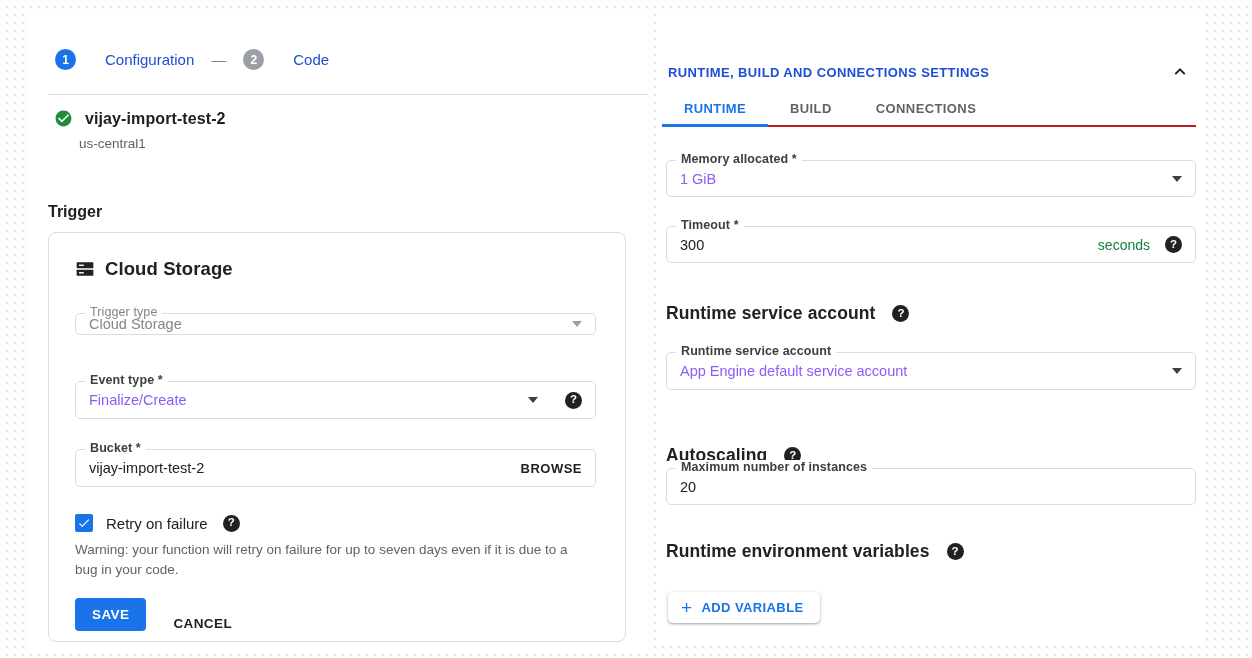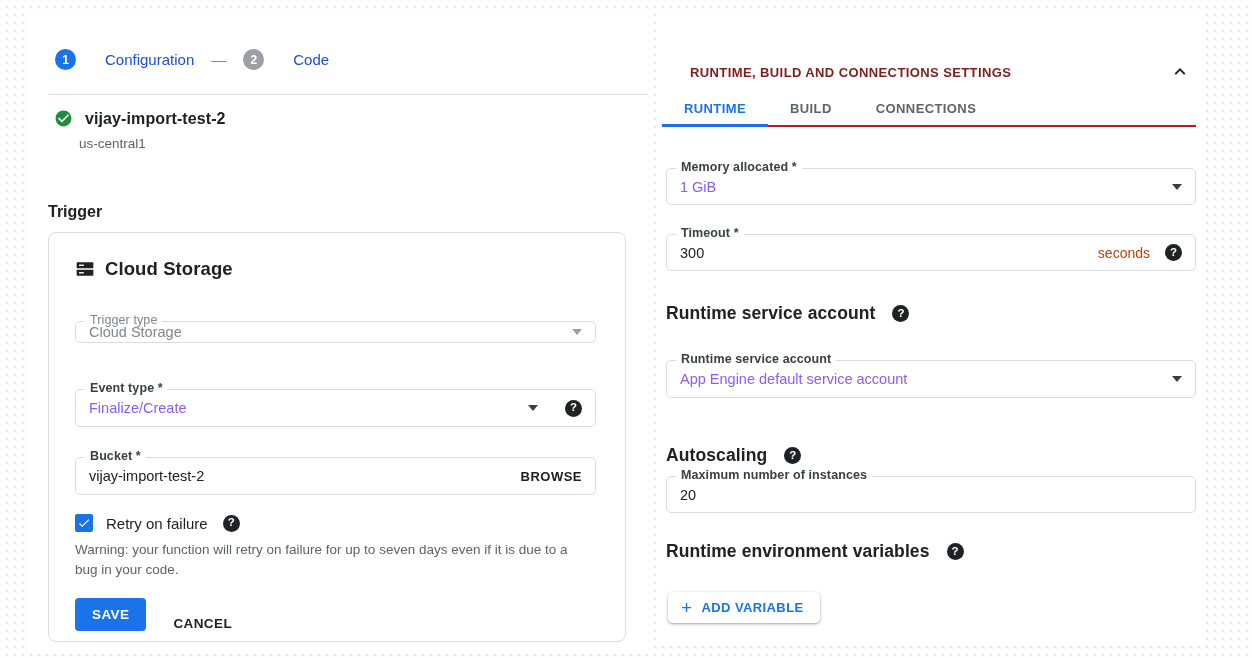--- a/index.html
+++ b/index.html
@@ -35,21 +35,21 @@
   .trigger-title { position:absolute; left:20px; top:193px; font-size:16px; font-weight:700; }
 
   
   .trigger-card { position:absolute; left:20px; top:222px; width:578px; height:410px;
     border:1px solid #dadce0; border-radius:8px; background:#fff; }
   .card-header { position:absolute; left:26px; top:25px; display:flex; align-items:center; }
   .card-title { margin-left:10px; font-size:18.5px; font-weight:700; letter-spacing:.1px; }
 
   
   .field { position:absolute; border:1px solid #dadce0; border-radius:5px; background:#fff;
-    display:flex; align-items:center; padding:0 13px;margin-top:8px; }
+    display:flex; align-items:center; padding:0 13px; }
   .flabel { position:absolute; top:-9px; left:9px; background:#fff; padding:0 5px;
     font-size:12.5px; font-weight:bold; color:#3c4043; letter-spacing:.1px; white-space:nowrap; }
   .fvalue { font-size:14.5px; color:#8b5cf6; flex:1; white-space:nowrap; }
   .finput { border:none; outline:none; flex:1; font-size:14.5px; color:#202124;
     background:transparent; font-family:inherit; min-width:0; }
   .field.disabled .flabel { color:#80868b; font-weight:normal; }
   .field.disabled .fvalue { color:#80868b; }
   .caret { width:0; height:0; border-left:5.5px solid transparent; border-right:5.5px solid transparent;
     border-top:6px solid #3c4043; }
   .field.disabled .caret { border-top-color:#9aa0a6; }
@@ -73,34 +73,34 @@
   .warning { position:absolute; left:26px; top:307px; width:516px; font-size:13.5px;
     color:#5f6368; line-height:1.45; }
   .actions { position:absolute; left:26px; top:365px; display:flex; align-items:flex-end; }
   .save-btn { background:#1a73e8; color:#fff; border:none; border-radius:4px;
     font-size:13.5px; font-weight:700; letter-spacing:.4px; padding:9px 17px;
     font-family:inherit; cursor:pointer; }
   .cancel-btn { margin-left:27px; background:none; border:none; font-size:13.5px;
     font-weight:700; letter-spacing:.4px; color:#202124; font-family:inherit; cursor:pointer; }
 
   
-  .settings-header { position:absolute; left:34px; top:55px; font-size:13px; font-weight:700;
-    color:#7f1d1d; letter-spacing:.4px; cursor:pointer; }
+  .settings-header { position:absolute; left:12px; top:55px; font-size:13px; font-weight:700;
+    color:#1d4ed8; letter-spacing:.4px; cursor:pointer; }
   .collapse-btn { position:absolute; right:16px; top:52px; background:none; border:none; cursor:pointer; }
 
   .tabs { position:absolute; left:6px; top:83px; width:534px; height:34px;
     border-bottom:2px solid #b91c1c; display:flex; }
   .tab { height:34px; display:flex; align-items:center; padding:0 22px; margin-bottom:-1px;
     border-bottom:3px solid transparent; font-size:13px; font-weight:700; letter-spacing:.4px;
     color:#5f6368; cursor:pointer; }
   .tab.active { color:#1a73e8; border-bottom-color:#1a73e8; }
 
   .f-memory  { left:10px; top:150px; width:530px; height:37px; }
   .f-timeout { left:10px; top:216px; width:530px; height:37px; }
-  .suffix { font-size:14px; color:#c2410c; margin-right:15px; }
+  .suffix { font-size:14px; color:#15803d; margin-right:15px; }
   .f-rsa { left:10px; top:342px; width:530px; height:38px; }
   .f-max { left:10px; top:458px; width:530px; height:37px; }
 
   .sec-heading { position:absolute; left:10px; display:flex; align-items:center;
     font-size:17.5px; font-weight:700; letter-spacing:.1px; }
   .sec-heading .help-icon { margin-left:17px; }
   .h-rsa  { top:293px; }
   .h-auto { top:435px; }
   .h-env  { top:531px; }
 

